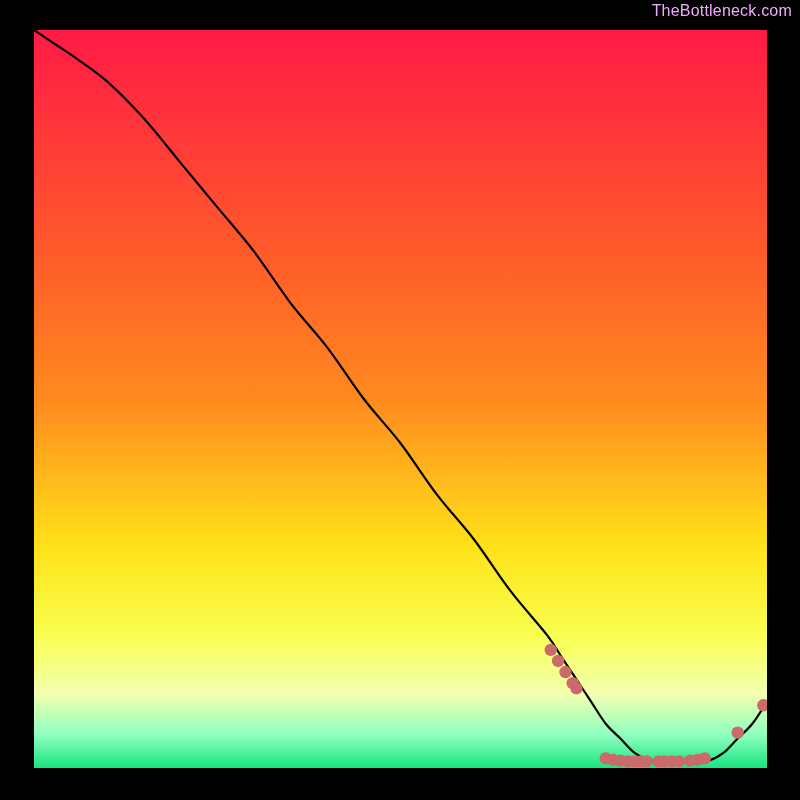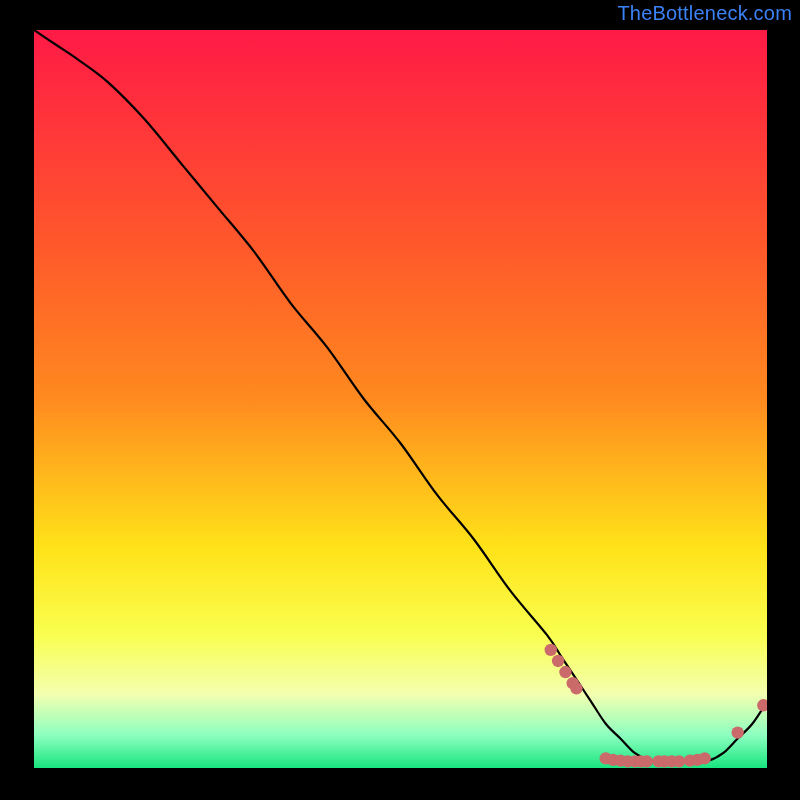--- a/index.html
+++ b/index.html
@@ -13,23 +13,23 @@
   .frame {
     position: relative;
     width: 800px;
     height: 800px;
     background: #000;
   }
   .watermark {
     position: absolute;
     top: 2px;
     right: 8px;
-    color: #3b82f6;
+    color: #f0abfc;
     font-family: Arial, Helvetica, sans-serif;
-    font-size: 20px;
+    font-size: 16px;
     font-weight: 500;
     letter-spacing: 0.2px;
     z-index: 5;
   }
   .plot-wrap {
     position: absolute;
     left: 34px;
     top: 30px;
     width: 733px;
     height: 738px;

